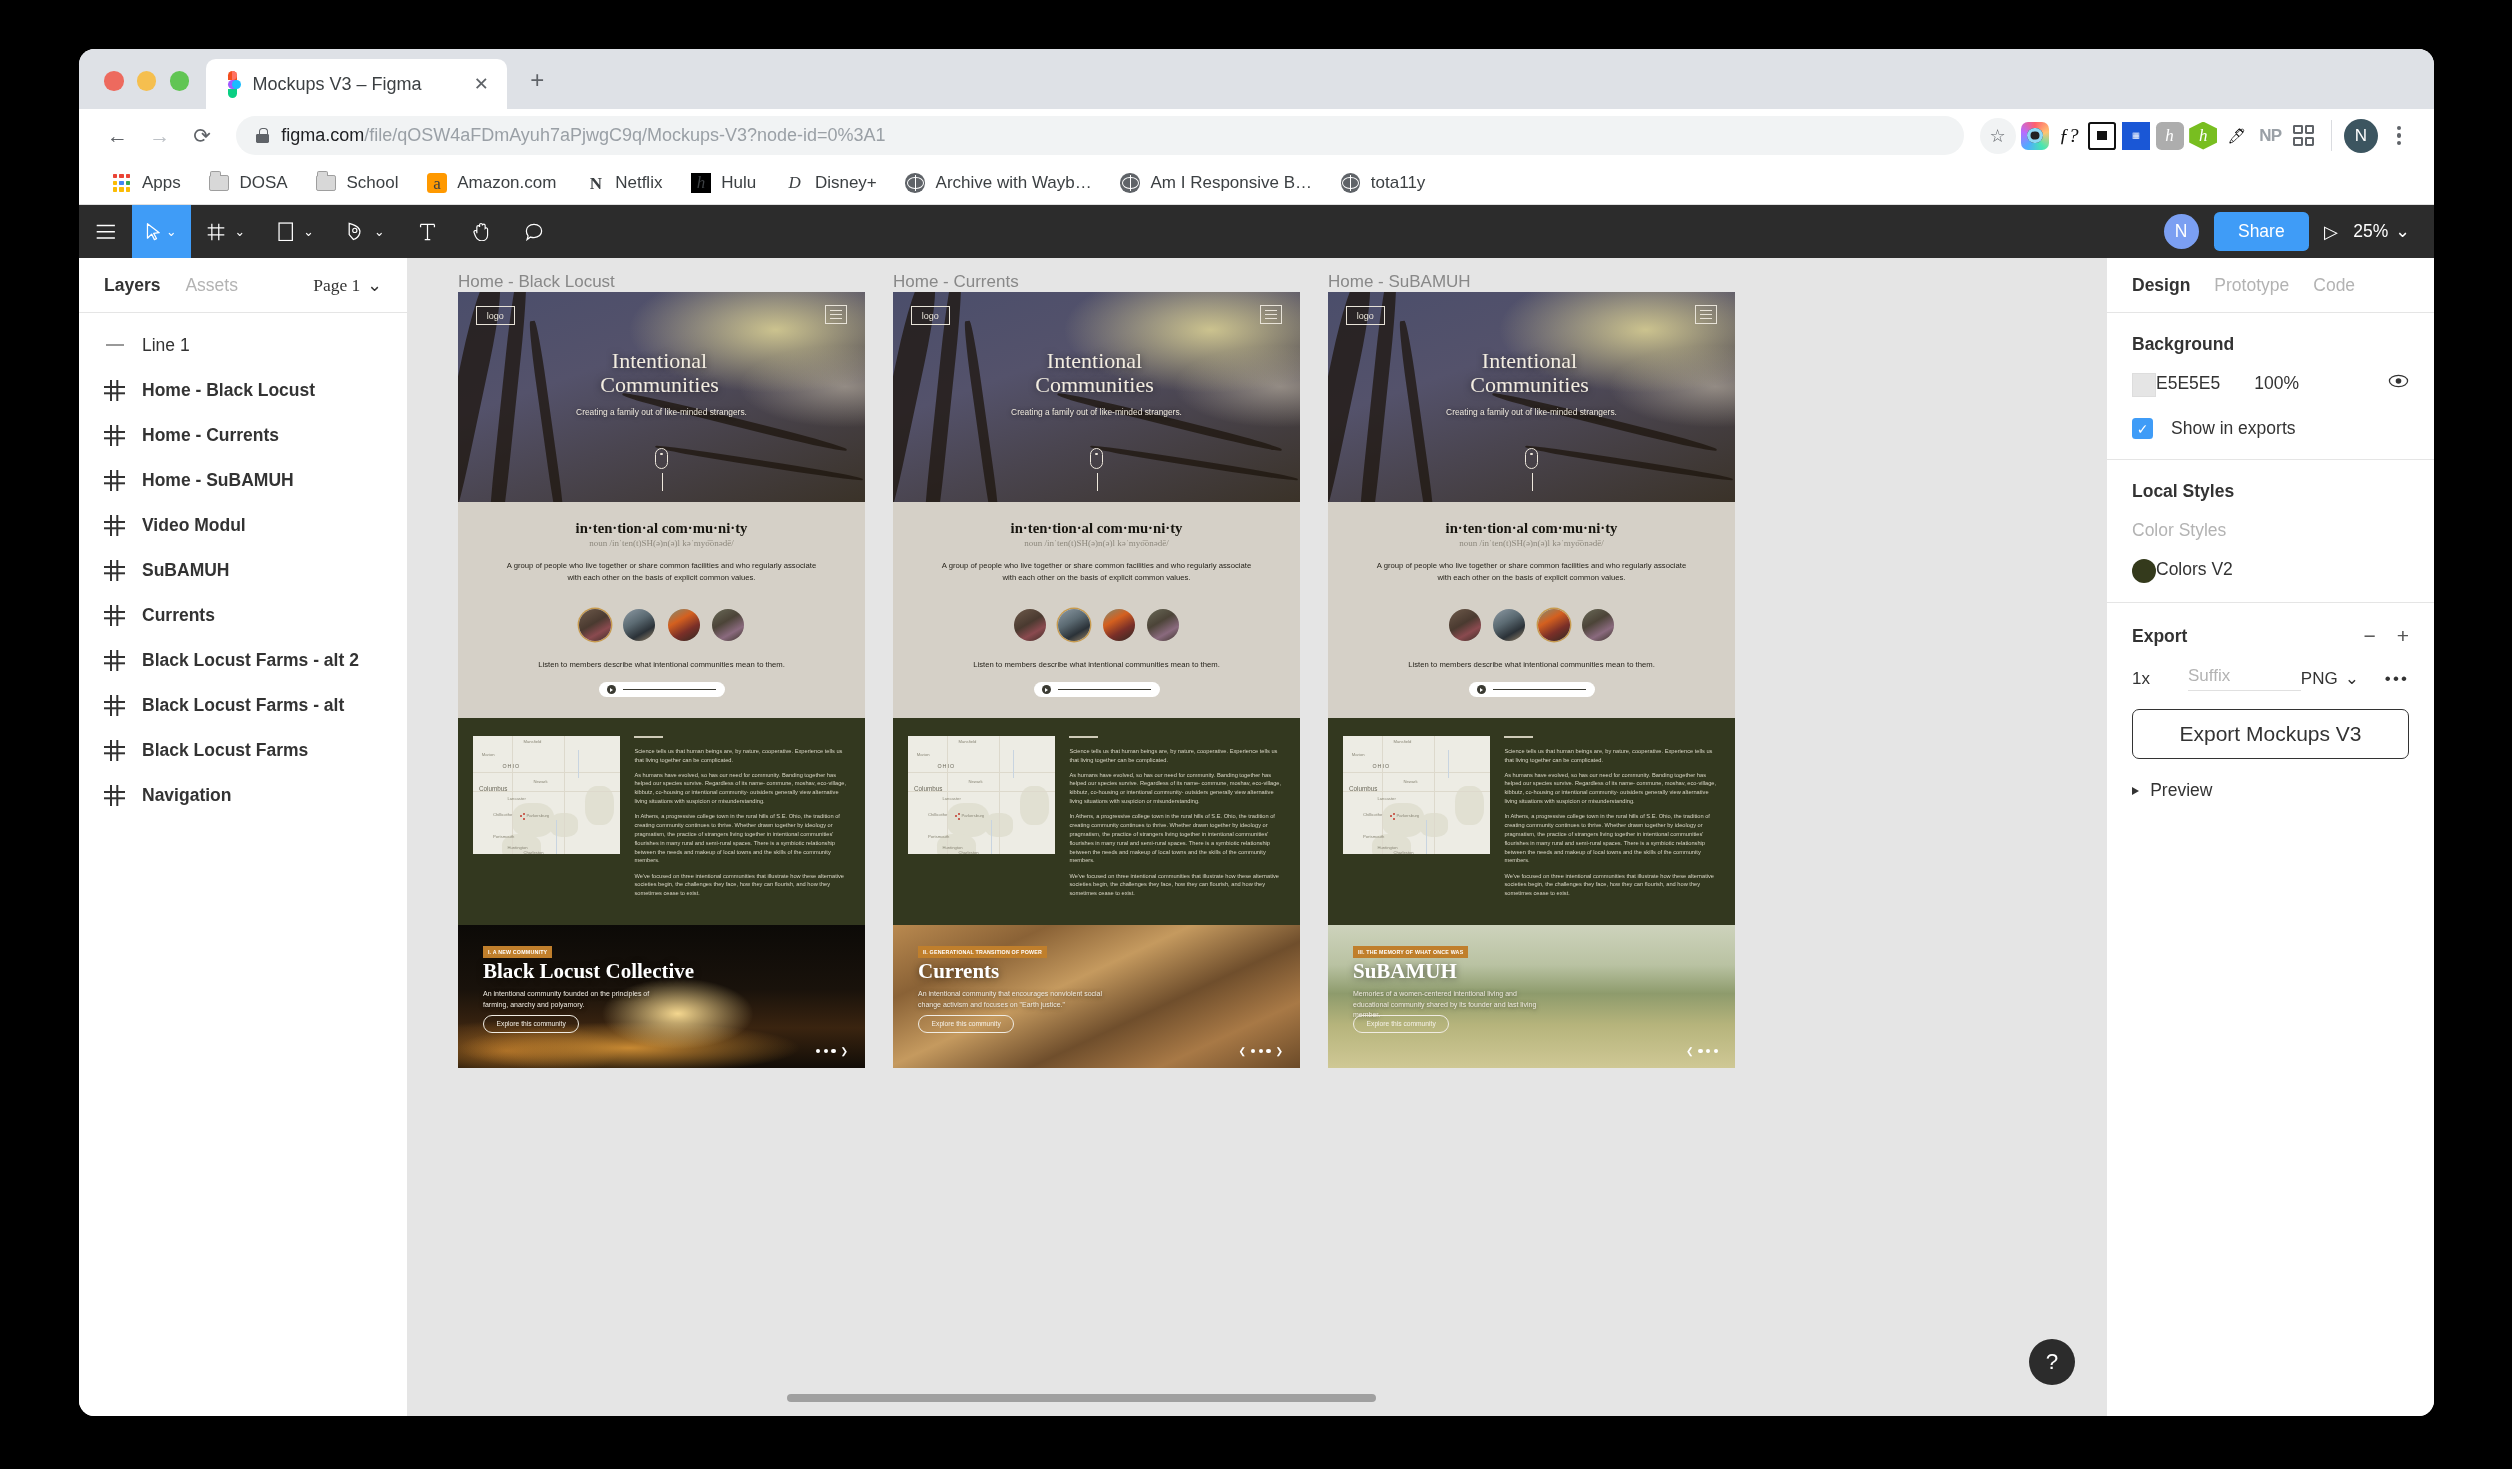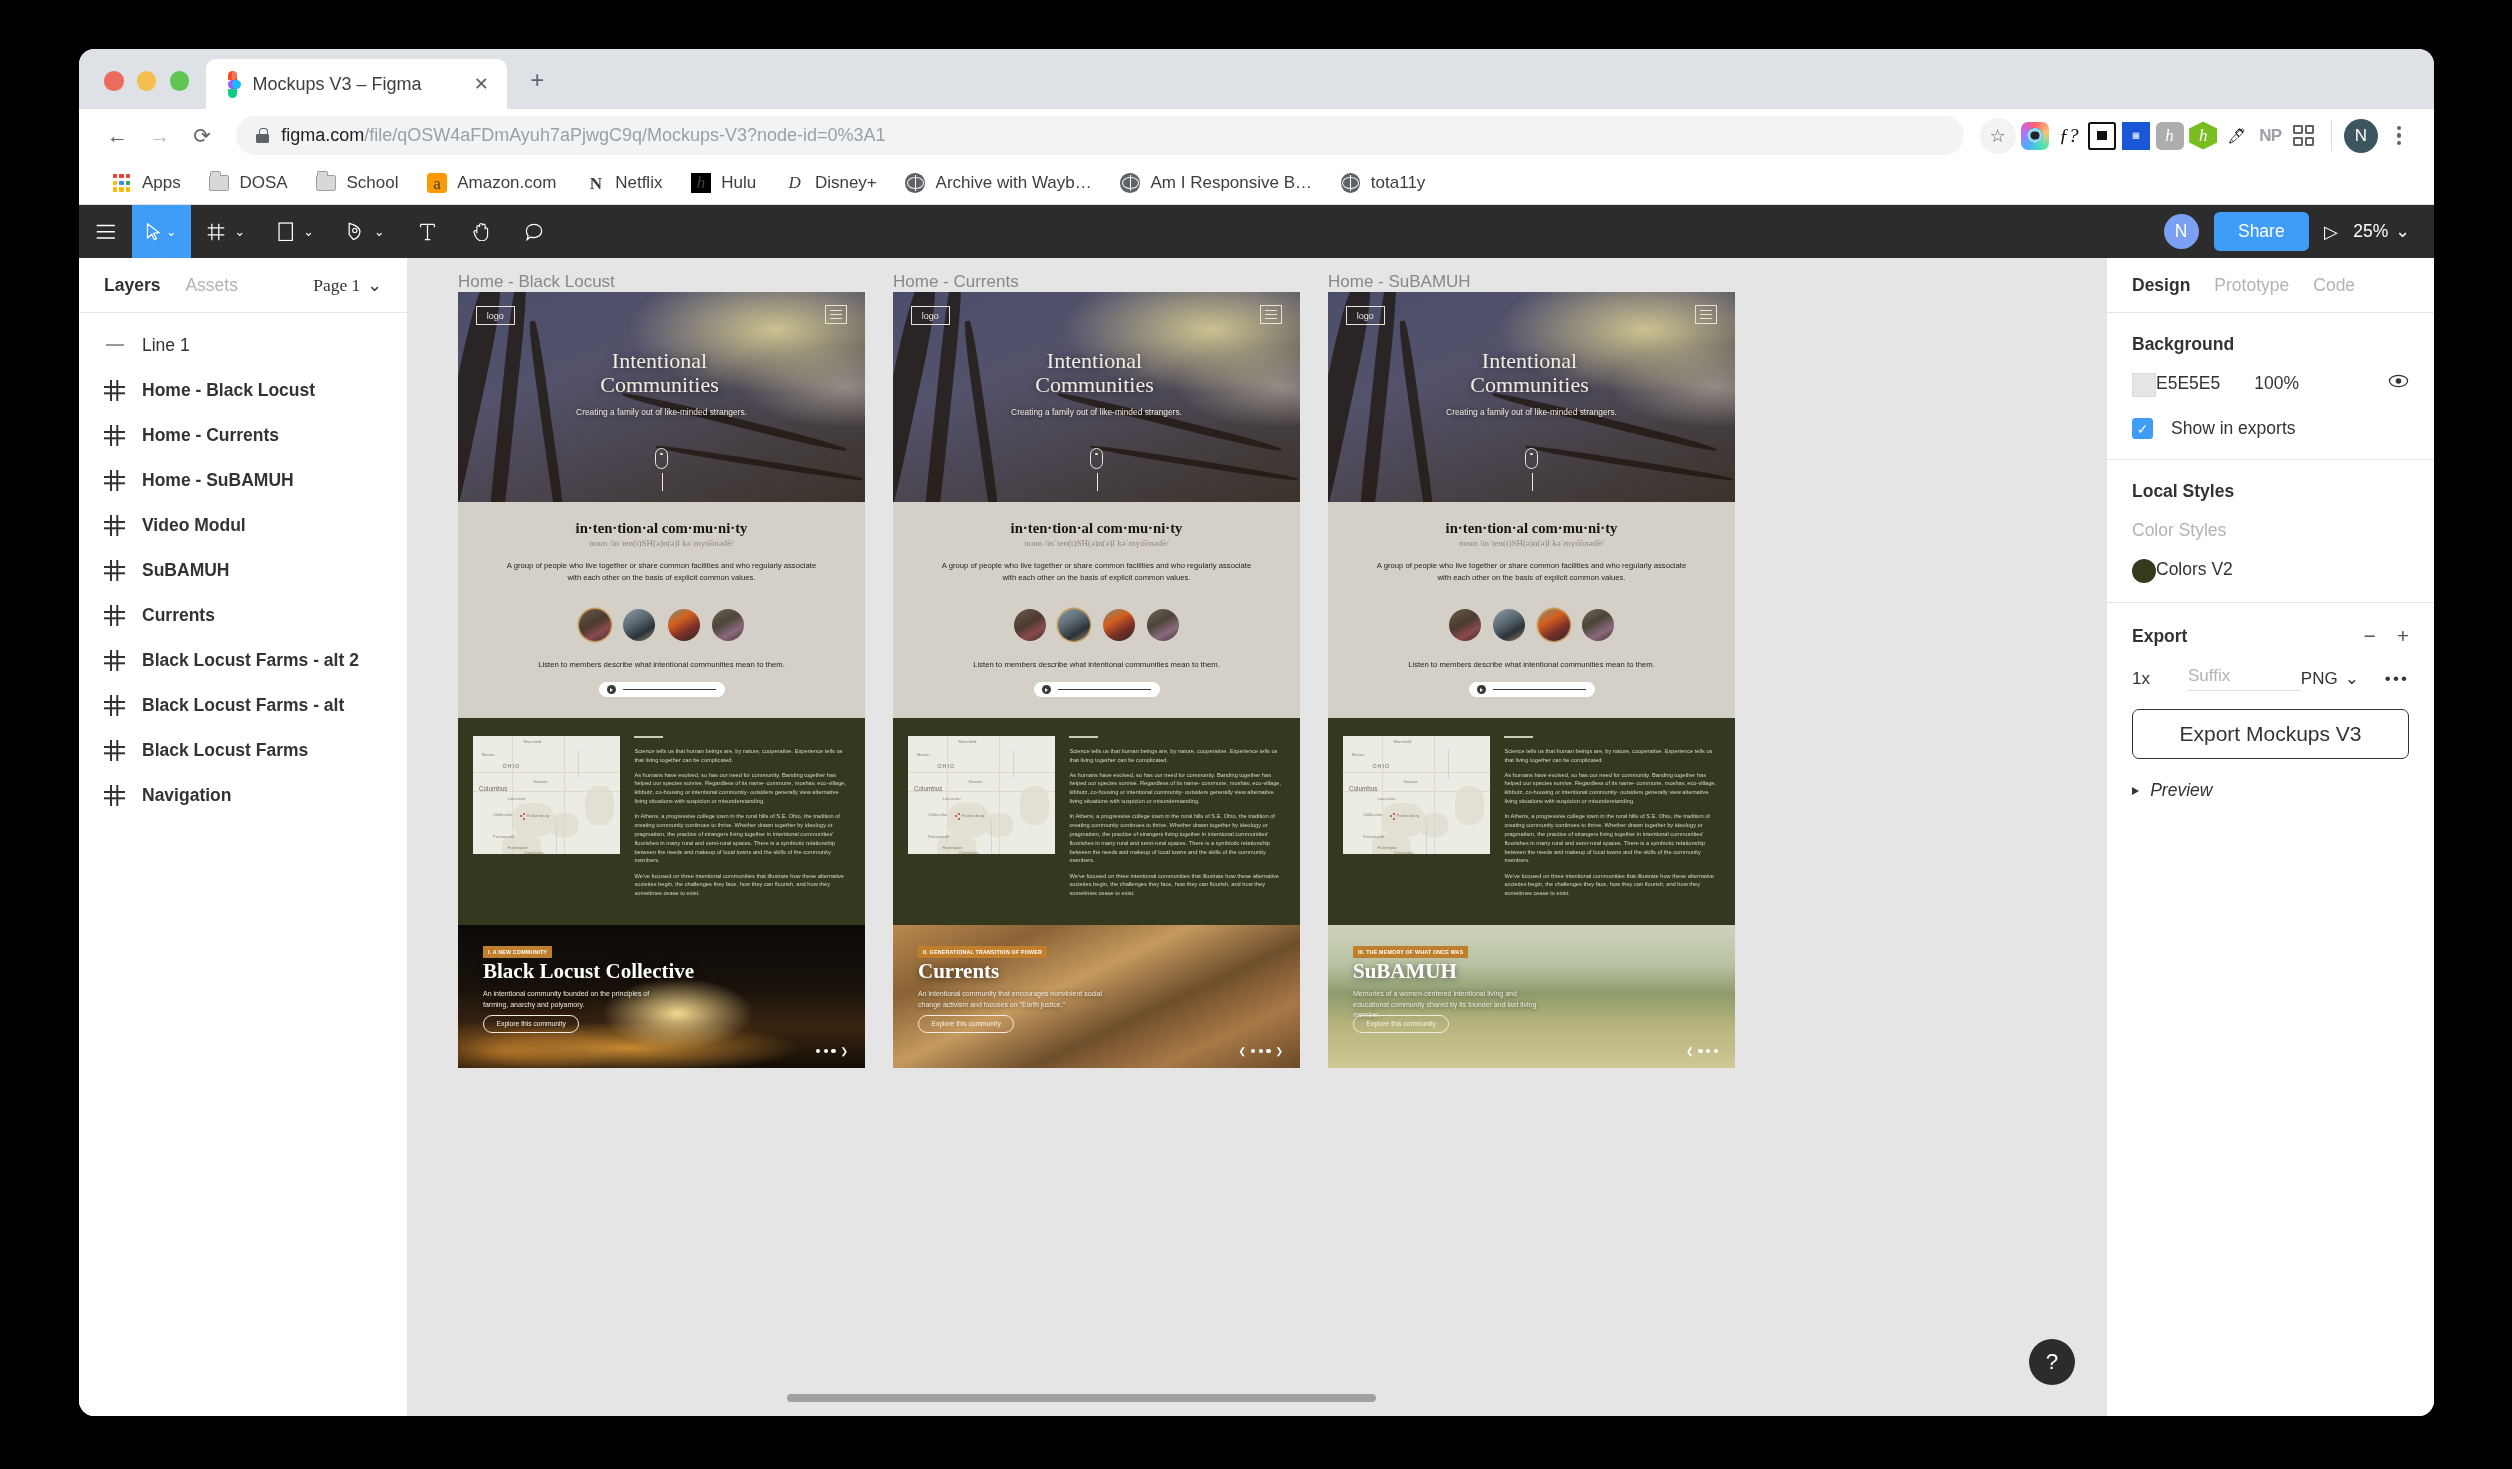--- a/index.html
+++ b/index.html
@@ -304,21 +304,21 @@
   .cbl { font-size:17.5px; color:#333; }
   .sublabel { font-size:17.5px; color:#b3b3b3; margin-bottom: 18px; }
   .exrow { display:flex; align-items:center; margin-bottom: 18px; }
   .exrow .ex1 { font-size:17px; color:#333; width: 56px; }
   .exrow .ex2 { font-size:17px; color:#b3b3b3; flex:1; border-bottom:0.7px solid #e0e0e0;
       padding-bottom:4.2px; }
   .exrow .ex3 { font-size:17px; color:#333; width: 84px; display:flex; align-items:center; gap:7px;}
   .exrow .ex4 { font-size:17px; color:#333; letter-spacing:2.1px; }
   .exportbtn { width:100%; border:0.7px solid #333; border-radius:7px; text-align:center;
       font-size:21px; color:#333; padding: 12px 0; }
-  .preview { margin-top: 21px; font-size:17.5px; color:#333; display:flex; align-items:center; gap:11.2px;font-style:italic;}
+  .preview { margin-top: 21px; font-size:17.5px; color:#333; display:flex; align-items:center; gap:11.2px;}
   .tri { width:0;height:0;border-left:7.7px solid #333;border-top:4.9px solid transparent;
       border-bottom:4.9px solid transparent; }
 </style>
 </head>
 <body>
 
 <div id="window">
 
   <div class="tabstrip">
     <div class="traffic">

